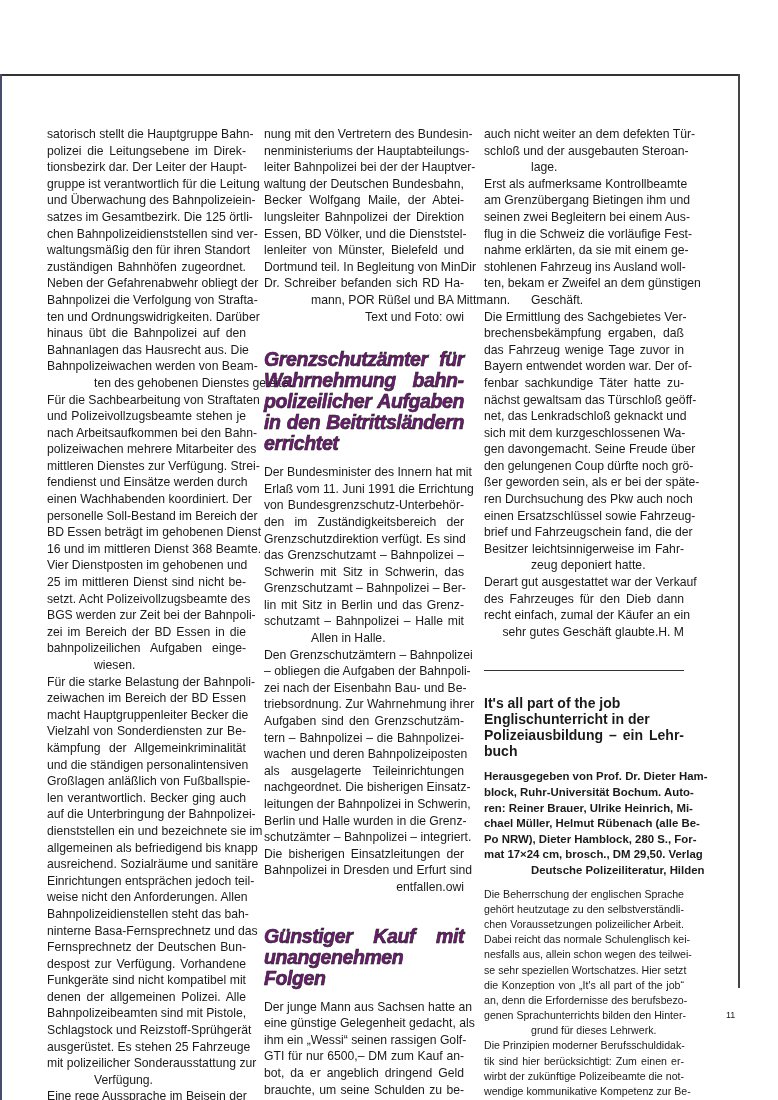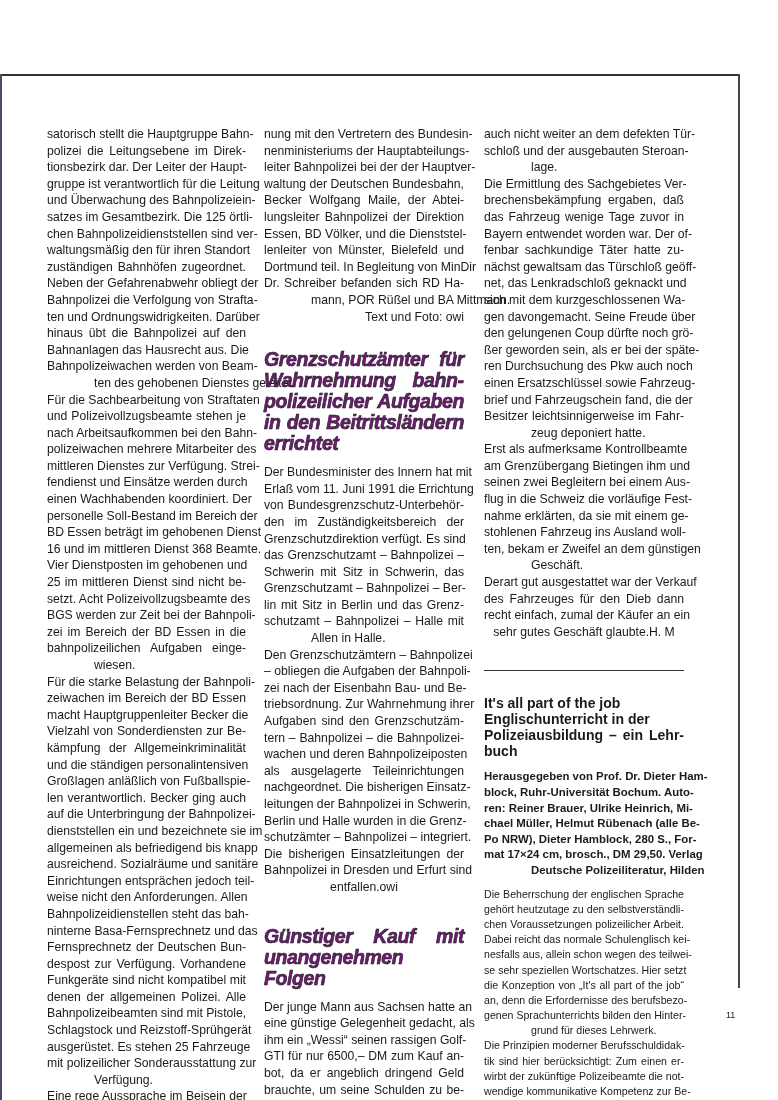--- a/index.html
+++ b/index.html
@@ -9,21 +9,21 @@
   .frame-left { position:absolute; left:0; top:74px; width:0; height:1026px; border-left:2px solid #4a4a6a; }
   .frame-right { position:absolute; left:738px; top:74px; width:0; height:914px; border-left:2px solid #444; }
   .col { position:absolute; top:126px; font-size:12.2px; line-height:16.6px; text-align:justify; }
   .col1 { left:47px; width:199px; }
   .col2 { left:264px; width:200px; }
   .col3 { left:484px; width:200px; }
   .para { margin:0; }
   .line { display:block; text-align:justify; text-align-last:justify; white-space:nowrap; height:16.6px; }
   .line.last { text-align-last:left;padding-left:47px; }
   .right { text-align:right; text-align-last:right; }
-  .credit-row { display:flex; justify-content:center; }
+  .credit-row { display:flex; justify-content:flex-end; }
   h2.italic-head { margin:24px 0 10px 0; font-family:"Liberation Sans", sans-serif; font-weight:900;
          font-style:italic; font-size:19.5px; line-height:21px; letter-spacing:-0.4px; color:#701a75;
          -webkit-text-stroke:0.6px #1a1a1a; }
   .rule { border-top:1.5px solid #333; margin:30px 0 24px 0; width:200px; }
   h3.book-title { margin:0 0 10px 0; font-weight:bold; font-size:14px; line-height:16px; }
   .book-meta { font-weight:bold; font-size:11.4px; line-height:15.6px; margin-bottom:8px;margin-top:9px; }
   .book-meta .line { height:15.6px; }
   .book-body { font-size:10.6px; line-height:15.2px; }
   .book-body .line { height:15.2px; }
   .page-num { position:absolute; left:726px; top:1010px; font-size:9px; font-weight:normal; }
@@ -173,48 +173,48 @@
 </div>
 
 <div class="col col3">
   <div>
       <div class="para">
         <span class="line">auch nicht weiter an dem defekten Tür-</span>
         <span class="line">schloß und der ausgebauten Steroan-</span>
         <span class="line last">lage.</span>
       </div>
       <div class="para">
+        <span class="line">Erst als aufmerksame Kontrollbeamte</span>
+        <span class="line">am Grenzübergang Bietingen ihm und</span>
+        <span class="line">seinen zwei Begleitern bei einem Aus-</span>
+        <span class="line">flug in die Schweiz die vorläufige Fest-</span>
+        <span class="line">nahme erklärten, da sie mit einem ge-</span>
+        <span class="line">stohlenen Fahrzeug ins Ausland woll-</span>
+        <span class="line">ten, bekam er Zweifel an dem günstigen</span>
+        <span class="line last">Geschäft.</span>
+      </div>
+      <div class="para">
         <span class="line">Die Ermittlung des Sachgebietes Ver-</span>
         <span class="line">brechensbekämpfung ergaben, daß</span>
         <span class="line">das Fahrzeug wenige Tage zuvor in</span>
         <span class="line">Bayern entwendet worden war. Der of-</span>
         <span class="line">fenbar sachkundige Täter hatte zu-</span>
         <span class="line">nächst gewaltsam das Türschloß geöff-</span>
         <span class="line">net, das Lenkradschloß geknackt und</span>
         <span class="line">sich mit dem kurzgeschlossenen Wa-</span>
         <span class="line">gen davongemacht. Seine Freude über</span>
         <span class="line">den gelungenen Coup dürfte noch grö-</span>
         <span class="line">ßer geworden sein, als er bei der späte-</span>
         <span class="line">ren Durchsuchung des Pkw auch noch</span>
         <span class="line">einen Ersatzschlüssel sowie Fahrzeug-</span>
         <span class="line">brief und Fahrzeugschein fand, die der</span>
         <span class="line">Besitzer leichtsinnigerweise im Fahr-</span>
         <span class="line last">zeug deponiert hatte.</span>
       </div>
       <div class="para">
-        <span class="line">Erst als aufmerksame Kontrollbeamte</span>
-        <span class="line">am Grenzübergang Bietingen ihm und</span>
-        <span class="line">seinen zwei Begleitern bei einem Aus-</span>
-        <span class="line">flug in die Schweiz die vorläufige Fest-</span>
-        <span class="line">nahme erklärten, da sie mit einem ge-</span>
-        <span class="line">stohlenen Fahrzeug ins Ausland woll-</span>
-        <span class="line">ten, bekam er Zweifel an dem günstigen</span>
-        <span class="line last">Geschäft.</span>
-      </div>
-      <div class="para">
         <span class="line">Derart gut ausgestattet war der Verkauf</span>
         <span class="line">des Fahrzeuges für den Dieb dann</span>
         <span class="line">recht einfach, zumal der Käufer an ein</span>
       </div>
     </div>
   <div class="line credit-row">
     <span>sehr gutes Geschäft glaubte.</span>
     <span>H. M</span>
   </div>
 

